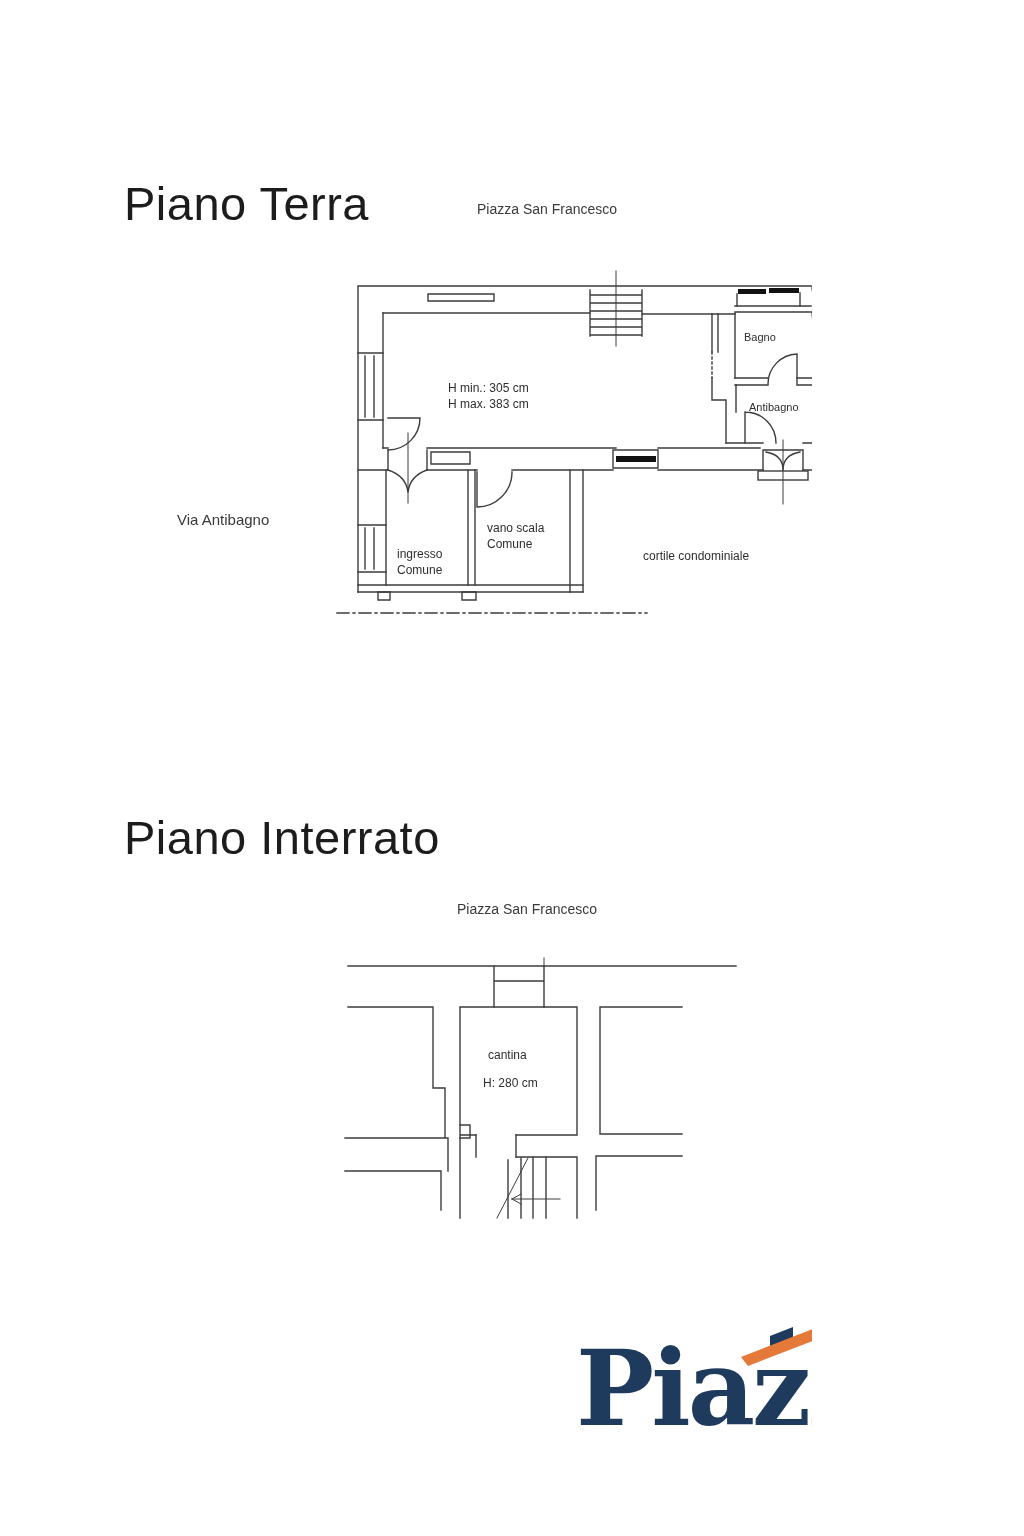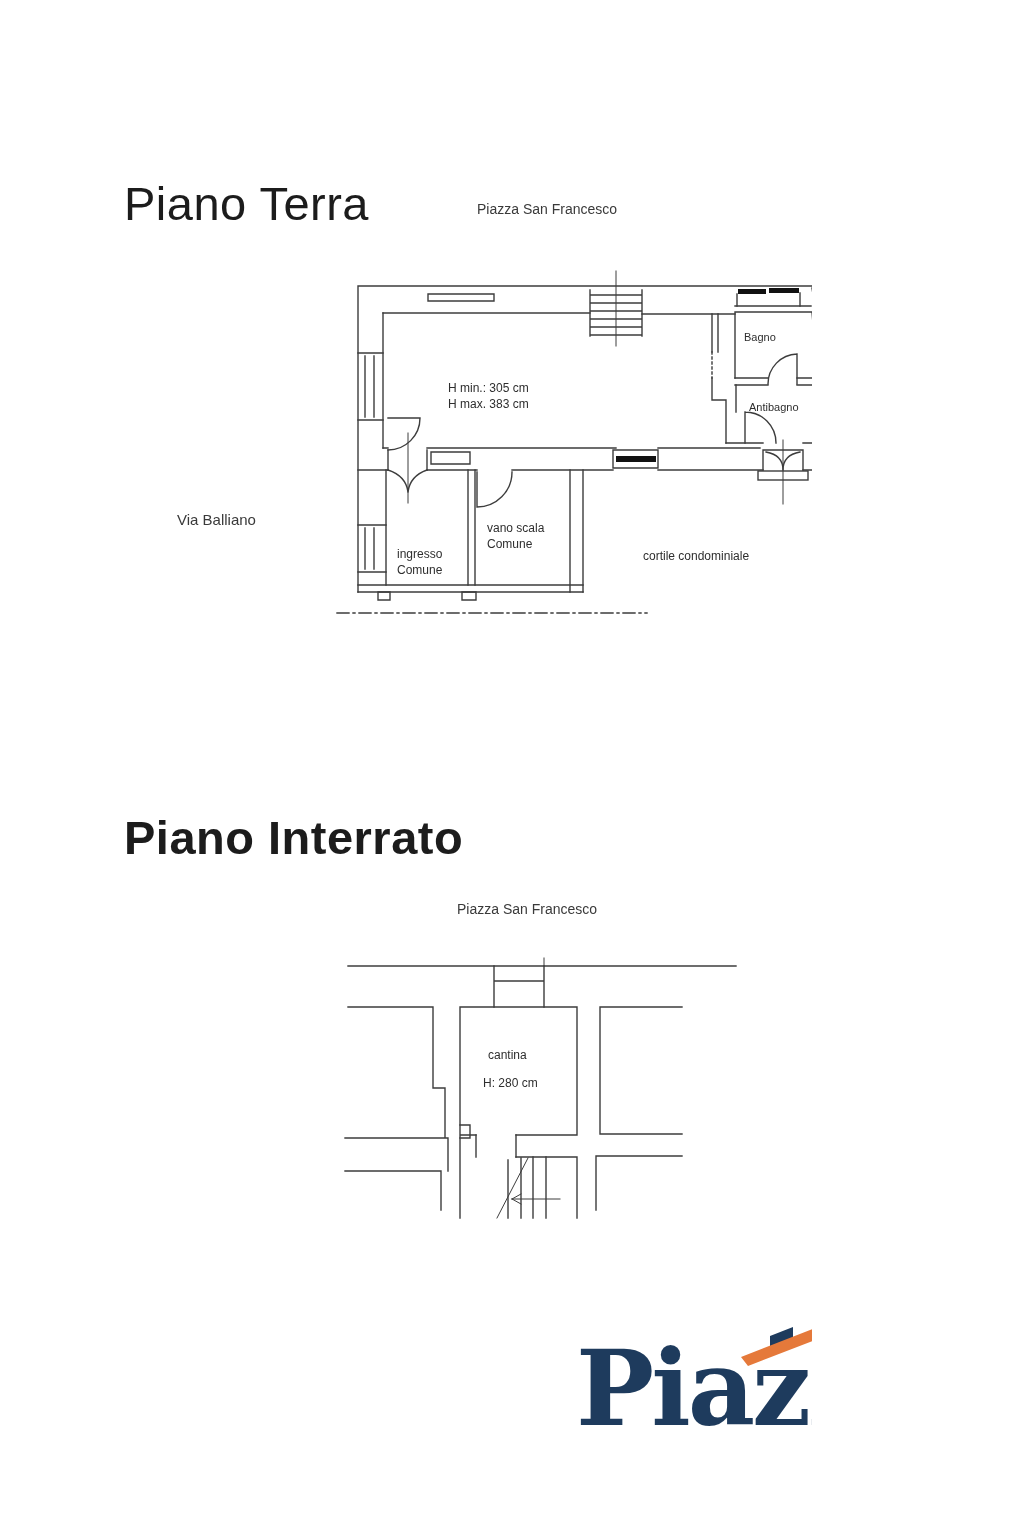--- a/index.html
+++ b/index.html
@@ -18,23 +18,23 @@
   .lbl{font-size:12px;}
   .lbl-sm{font-size:11px;}
 </style>
 </head>
 <body>
 
 <div class="page">
 
   <div class="abs floor-title" style="left:124px;top:176px;">Piano Terra</div>
   <div class="abs street-label" style="left:477px;top:201px;">Piazza San Francesco</div>
-  <div class="abs via-label" style="left:177px;top:511px;">Via Balliano</div>
+  <div class="abs via-label" style="left:177px;top:511px;">Via Antibagno</div>
 
-  <div class="abs floor-title" style="left:124px;top:810px;font-weight:bold;">Piano Interrato</div>
+  <div class="abs floor-title" style="left:124px;top:810px;">Piano Interrato</div>
   <div class="abs street-label" style="left:457px;top:901px;">Piazza San Francesco</div>
 
   <div class="abs logo-wordmark" style="left:576px;top:1337px;">Piazza</div>
   <div class="abs logo-tagline" style="left:828px;top:1438px;">REAL ESTATE</div>
 
   <svg class="plan-svg" width="1024" height="1536" viewBox="0 0 1024 1536">
 
     <g stroke="#3d3d3d" stroke-width="1.4" fill="none" stroke-linecap="square">
 
       <path d="M358,286 H847 M358,286 V592"></path>

